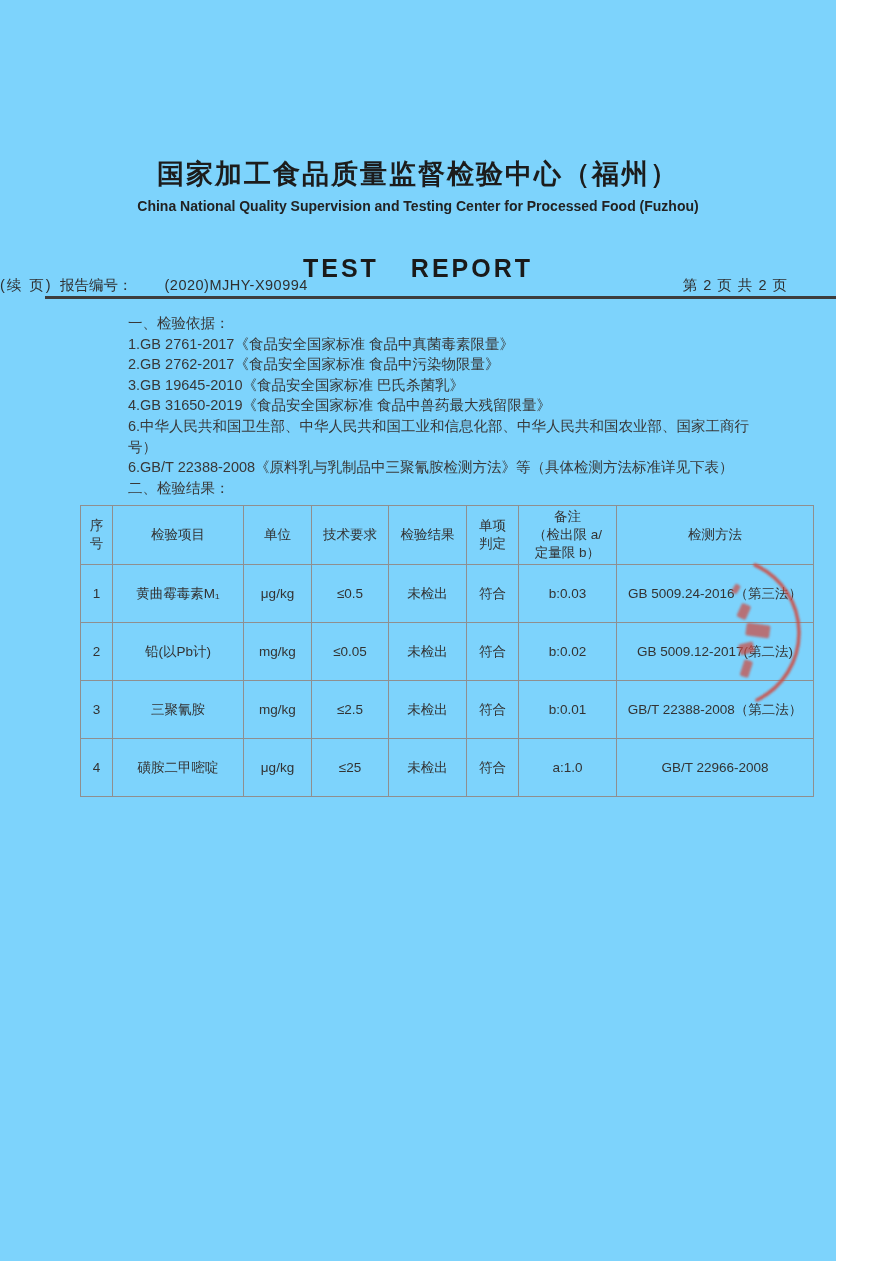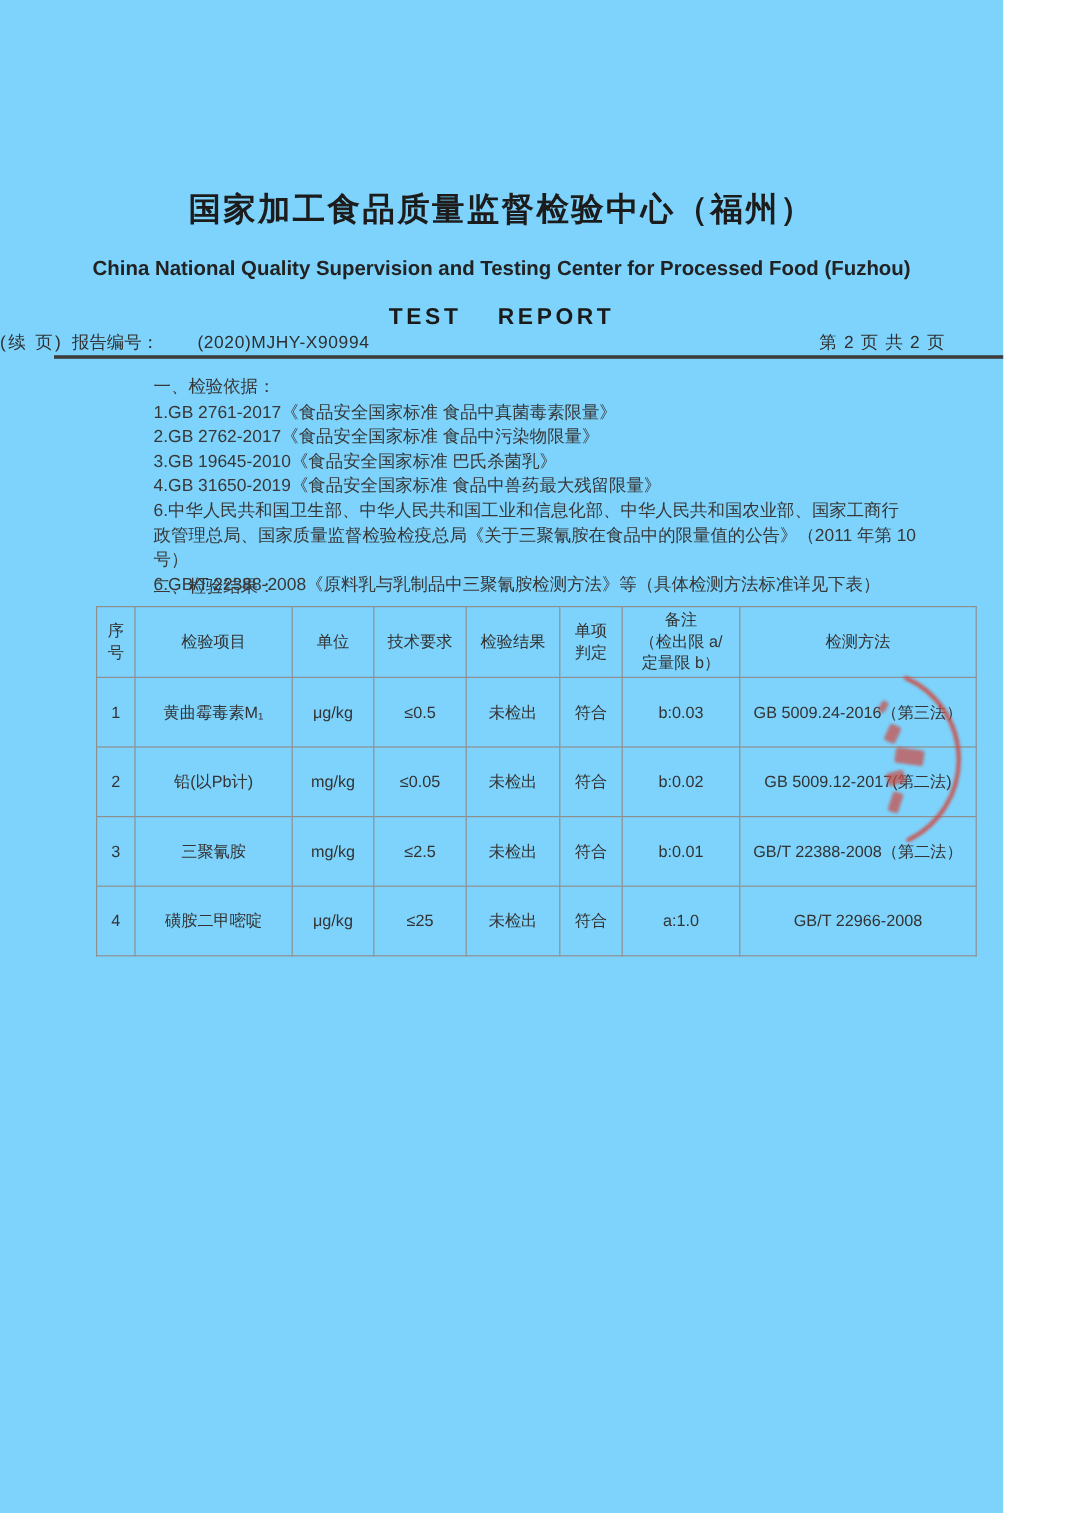--- a/index.html
+++ b/index.html
@@ -7,30 +7,30 @@
     position:relative;width:836px;height:1261px;background:#7dd3fc;
     font-family:Liberation Sans, sans-serif;
     color:#353535;overflow:hidden;
   }
   .center-name-cn{
     position:absolute;top:156px;left:0;width:100%;text-align:center;
     font-size:27px;font-weight:700;letter-spacing:2px;color:#1c1c1c;
   }
   .center-name-en{
     position:absolute;top:198px;left:0;width:100%;text-align:center;
-    font-size:17px;font-weight:700;color:#222;margin-top:16px;
+    font-size:14px;font-weight:700;color:#222;
   }
   .report-title-cn{
     position:absolute;top:221px;left:0;width:100%;text-align:center;
     font-size:27px;font-weight:700;letter-spacing:14px;color:#181818;
     text-indent:14px;
   }
   .report-title-en{
     position:absolute;top:254px;left:0;width:100%;text-align:center;
-    font-size:19px;font-weight:700;letter-spacing:3px;word-spacing:22px;color:#1a1a1a;
+    font-size:25px;font-weight:700;letter-spacing:3px;word-spacing:22px;color:#1a1a1a;
   }
   .meta{position:absolute;top:276px;left:0;width:100%;font-size:14.5px;color:#2f2f2f;}
   .meta-left{position:absolute;left:60px;top:0;white-space:nowrap;}
   .meta-left .val{margin-left:32px;letter-spacing:.5px;}
   .meta-center{position:absolute;left:0;top:0;width:100%;text-align:left;letter-spacing:2px;}
   .meta-right{position:absolute;right:48px;top:0;white-space:nowrap;letter-spacing:1px;text-align:center;}
   .rule{position:absolute;top:296px;left:45px;width:803px;border-top:3px solid #3d3d3d;}
   .sec1{
     position:absolute;top:313px;left:128px;width:672px;
     font-size:14.5px;line-height:20.6px;color:#383838;
@@ -77,21 +77,20 @@
 
   <div class="rule"></div>
 
   <div class="sec1">
     <div>一、检验依据：</div>
     <div>1.GB 2761-2017《食品安全国家标准 食品中真菌毒素限量》</div>
     <div>2.GB 2762-2017《食品安全国家标准 食品中污染物限量》</div>
     <div>3.GB 19645-2010《食品安全国家标准 巴氏杀菌乳》</div>
     <div>4.GB 31650-2019《食品安全国家标准 食品中兽药最大残留限量》</div>
     <div>6.中华人民共和国卫生部、中华人民共和国工业和信息化部、中华人民共和国农业部、国家工商行</div>
-    <div>政管理总局、国家质量监督检验检疫总局《关于三聚氰胺在食品中的限量值的公告》（2011 年第 10</div>
     <div>号）</div>
     <div>6.GB/T 22388-2008《原料乳与乳制品中三聚氰胺检测方法》等（具体检测方法标准详见下表）</div>
   </div>
 
   <div class="sec2">二、检验结果：</div>
 
   <table class="results">
     <colgroup>
       <col style="width:32px">
         <col style="width:131px">

